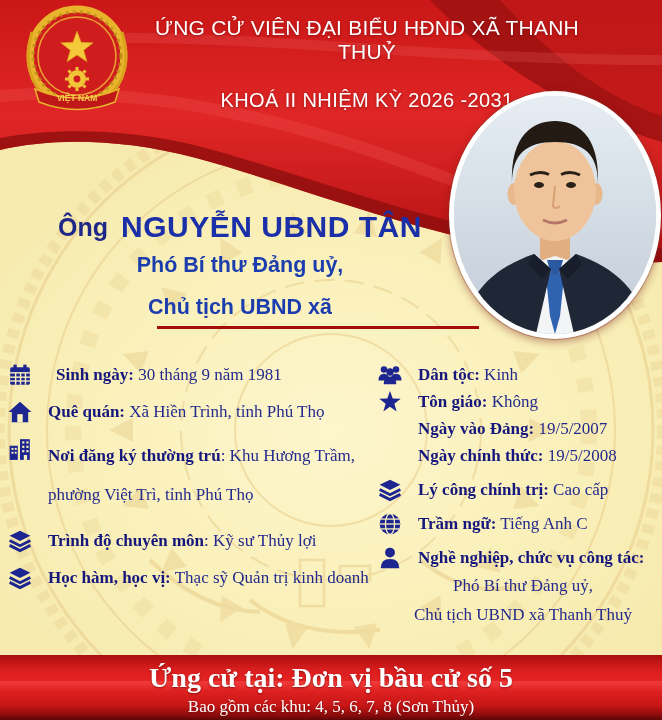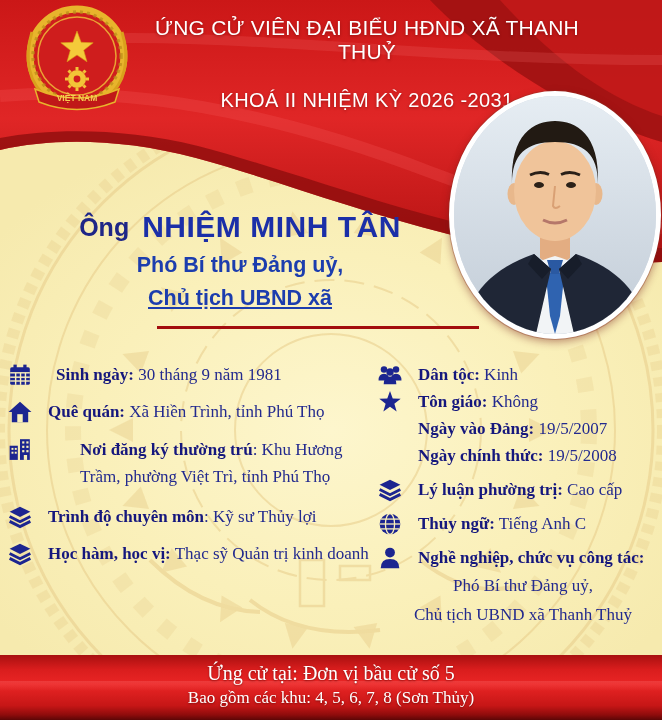--- a/index.html
+++ b/index.html
@@ -25,54 +25,54 @@
   .header-line1{font-size:21px;letter-spacing:.2px;}
   .header-line2{font-size:20px;margin-top:25px;letter-spacing:.4px;}
 
   
   .candidate{left:16px;top:210px;width:448px;text-align:center;
     font-family:"Liberation Sans",sans-serif;font-weight:bold;}
   .name-line{display:flex;justify-content:center;align-items:center;gap:13px;}
   .honorific{font-size:25px;color:#1e2687;}
   .name{font-size:30px;color:#1b2fa8;letter-spacing:.5px;}
   .position{font-size:21.5px;color:#1c3dae;margin-top:9px;}
-  .position + .position{margin-top:8px;text-decoration:underline;}
+  .position + .position{margin-top:17px;}
 
   .divider{left:157px;top:326px;width:322px;height:3px;background:#a30d0d;}
 
   
   .photo-frame{left:449px;top:91px;width:202px;height:238px;border-radius:50%;
     border:5px solid #ffffff;overflow:hidden;background:#cfd8e2;
     box-shadow:0 3px 8px rgba(110,20,20,.45), 0 0 0 1px rgba(150,60,40,.35);}
 
   
   .details{font-size:17px;color:#232a8e;}
   .details .label{font-weight:bold;color:#15177d;}
   .row{display:flex;align-items:flex-start;}
   .row .icon{flex:0 0 28px;margin-right:12px;margin-top:1px;}
   .row .txt{line-height:25px;}
   .nowrap{white-space:nowrap;}
   .details-left{left:8px;top:362px;width:372px;}
   .details-left .row{margin-bottom:12px;}
   .details-left .row.wrap2{margin-bottom:14px;}
-  .details-left .row.wrap2 .txt{line-height:27px;width:330px;margin-left:32px;}
+  .details-left .row.wrap2 .txt{line-height:39px;width:330px;}
   .details-right{left:378px;top:362px;width:290px;}
   .details-right .row{margin-bottom:2px;}
   .details-right .row .txt{line-height:25px;}
   .noicon{padding-left:40px;}
   .gap-top{margin-top:9px !important;}
   .job-lines{text-align:center;line-height:27px;margin-top:2px;white-space:nowrap;}
 
   
   .footer{left:0;top:655px;width:662px;height:65px;color:#fff;text-align:center;}
   .footer-bg{position:absolute;inset:0;
     background:linear-gradient(180deg,#a81010 0%,#d91d1d 22%,#ea2525 45%,#c61616 78%,#8f0c0c 92%,#5c0606 100%);}
   .footer-bg:before{content:"";position:absolute;left:0;right:0;top:26px;height:10px;
     background:linear-gradient(180deg,rgba(255,120,120,.28),rgba(255,255,255,0));}
-  .footer-line1{position:relative;font-size:20px;font-weight:normal;padding-top:7px;
+  .footer-line1{position:relative;font-size:28px;font-weight:bold;padding-top:7px;
     text-shadow:0 1px 2px rgba(60,0,0,.5);}
   .footer-line2{position:relative;font-size:17px;margin-top:3px;text-shadow:0 1px 2px rgba(60,0,0,.5);}
 </style>
 </head>
 <body>
 
 <div class="card">
 
   <svg class="abs watermark" width="662" height="720" viewBox="0 0 662 720">
     <g stroke="#e8cc8a" fill="none" opacity="0.55">
@@ -152,21 +152,21 @@
   </svg>
 
   <div class="abs header-text">
     <div class="header-line1">ỨNG CỬ VIÊN ĐẠI BIỂU HĐND XÃ THANH THUỶ</div>
     <div class="header-line2">KHOÁ II NHIỆM KỲ 2026 -2031</div>
   </div>
 
   <div class="abs candidate">
     <div class="name-line">
       <span class="honorific">Ông</span>
-      <span class="name">NHIỆM MINH TÂN</span>
+      <span class="name">NGUYỄN UBND TÂN</span>
     </div>
     <div class="position">Phó Bí thư Đảng uỷ,</div>
     <div class="position">Chủ tịch UBND xã</div>
   </div>
 
   <div class="abs divider"></div>
 
   <div class="abs photo-frame">
     <svg width="202" height="238" viewBox="0 0 202 238">
       <defs>
@@ -304,35 +304,35 @@
       <span class="txt"><span class="label">Ngày chính thức:</span><span> 19/5/2008</span></span>
     </div>
     <div class="row nowrap gap-top">
       <span class="icon">
         <svg width="24" height="24" viewBox="0 0 22 22">
             <polygon points="11,1.5 20.5,6.2 11,11 1.5,6.2" fill="#1c2590"></polygon>
             <path d="M1.5,10.5 L11,15.3 L20.5,10.5" stroke="#1c2590" stroke-width="2.6" fill="none"></path>
             <path d="M1.5,15 L11,19.8 L20.5,15" stroke="#1c2590" stroke-width="2.6" fill="none"></path>
           </svg>
       </span>
-      <span class="txt"><span class="label">Lý luận phường trị:</span><span> Cao cấp</span></span>
+      <span class="txt"><span class="label">Lý công chính trị:</span><span> Cao cấp</span></span>
     </div>
     <div class="row nowrap gap-top">
       <span class="icon">
         <svg width="24" height="24" viewBox="0 0 22 22">
             <circle cx="11" cy="11" r="9.5" fill="#1c2590"></circle>
             <g stroke="#faf0ba" stroke-width="1.2" fill="none">
               <ellipse cx="11" cy="11" rx="4.2" ry="9.5"></ellipse>
               <line x1="1.5" y1="11" x2="20.5" y2="11"></line>
               <line x1="2.8" y1="6.5" x2="19.2" y2="6.5"></line>
               <line x1="2.8" y1="15.5" x2="19.2" y2="15.5"></line>
             </g>
           </svg>
       </span>
-      <span class="txt"><span class="label">Thủy ngữ:</span><span> Tiếng Anh C</span></span>
+      <span class="txt"><span class="label">Trầm ngữ:</span><span> Tiếng Anh C</span></span>
     </div>
     <div class="row nowrap gap-top">
       <span class="icon">
         <svg width="24" height="24" viewBox="0 0 22 22">
             <g fill="#1c2590">
               <circle cx="11" cy="6" r="4.5"></circle>
               <path d="M2.5,20.5 Q2.5,12 11,12 Q19.5,12 19.5,20.5 Z"></path>
             </g>
           </svg>
       </span>

